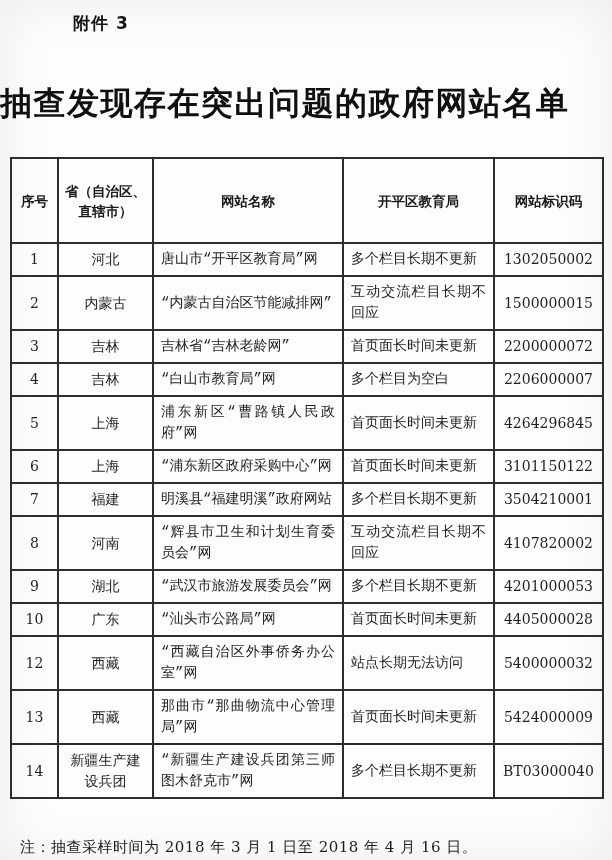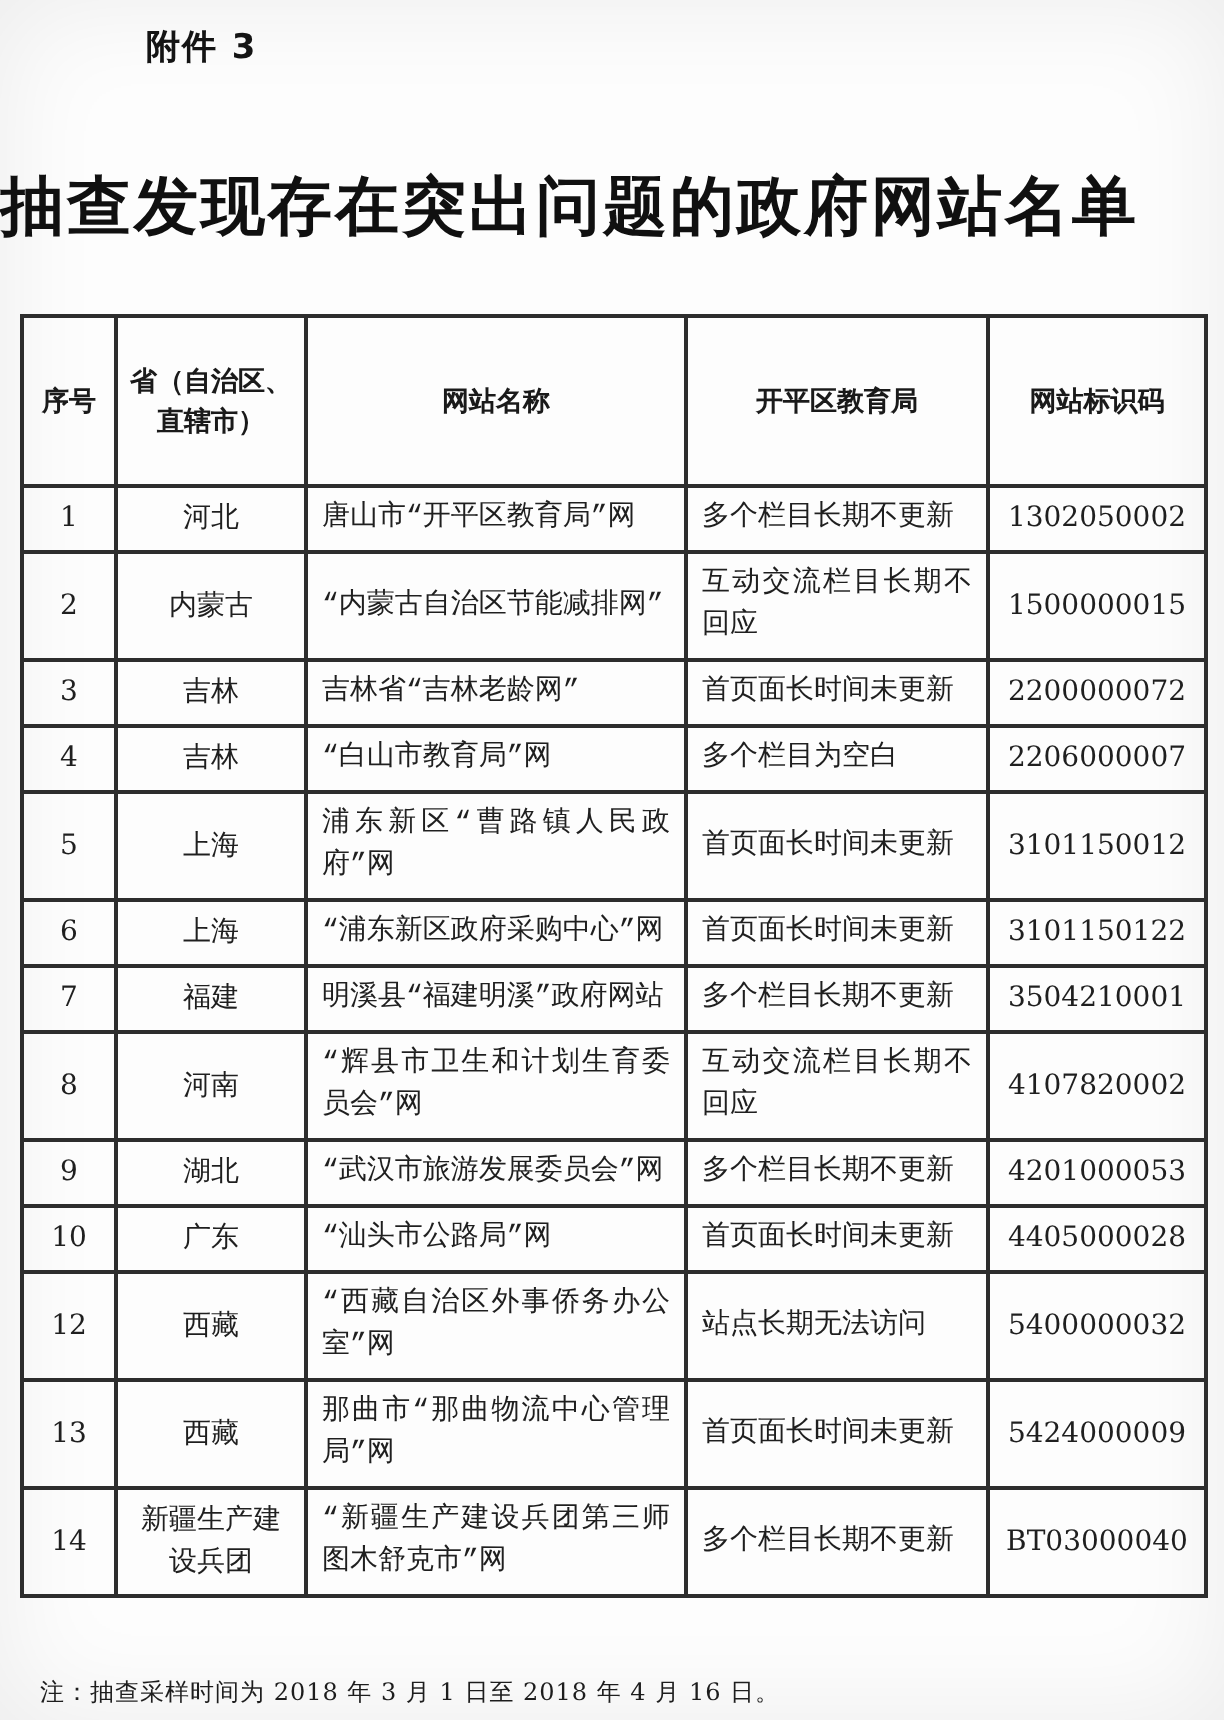--- a/index.html
+++ b/index.html
@@ -75,21 +75,21 @@
     line-height: 21px;
     padding: 5px 7px;
     color: #1f1f1f;
   }
   table.report td.center { text-align: center; }
   table.report td.left   { text-align: justify; font-family: Liberation Mono, monospace; }
   .footnote {
     position: absolute;
     top: 838px;
     left: 20px;
-    font-size: 12px;
+    font-size: 15px;
     letter-spacing: 0.5px;
     color: #1d1d1d;
     white-space: nowrap;
   }
 </style>
 </head>
 <body>
 
 <div class="page">
 
@@ -141,21 +141,21 @@
           <td class="center">吉林</td>
           <td class="left">“白山市教育局”网</td>
           <td class="left">多个栏目为空白</td>
           <td class="center">2206000007</td>
         </tr>
         <tr>
           <td class="center">5</td>
           <td class="center">上海</td>
           <td class="left">浦东新区“曹路镇人民政府”网</td>
           <td class="left">首页面长时间未更新</td>
-          <td class="center">3101150012</td>
+          <td class="center">4264296845</td>
         </tr>
         <tr>
           <td class="center">6</td>
           <td class="center">上海</td>
           <td class="left">“浦东新区政府采购中心”网</td>
           <td class="left">首页面长时间未更新</td>
           <td class="center">3101150122</td>
         </tr>
         <tr>
           <td class="center">7</td>

